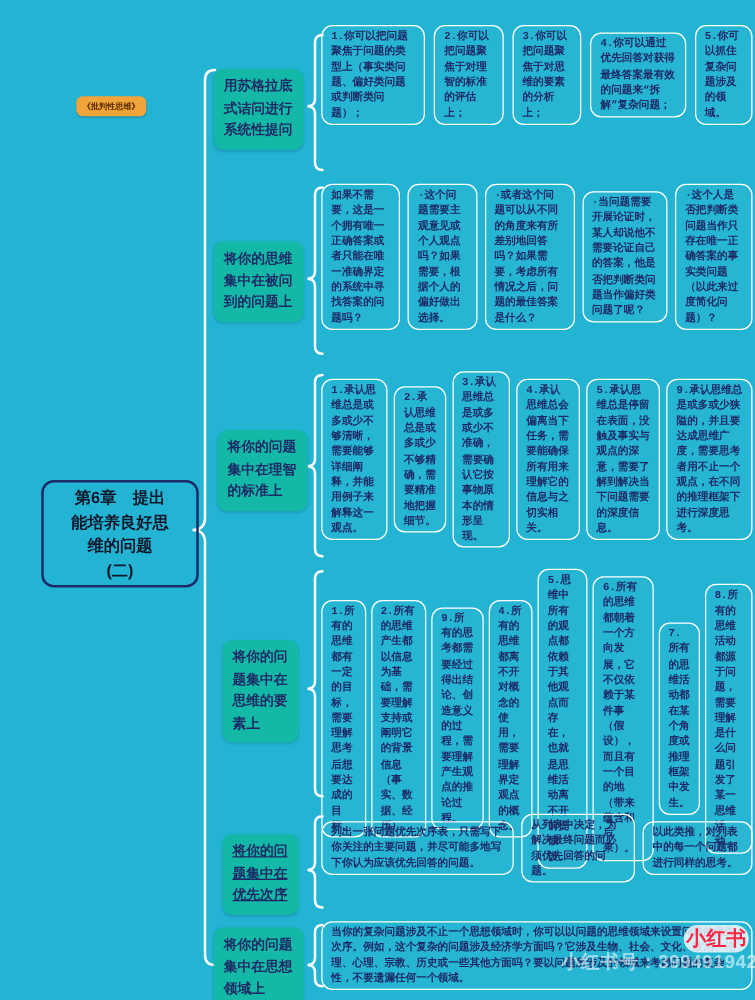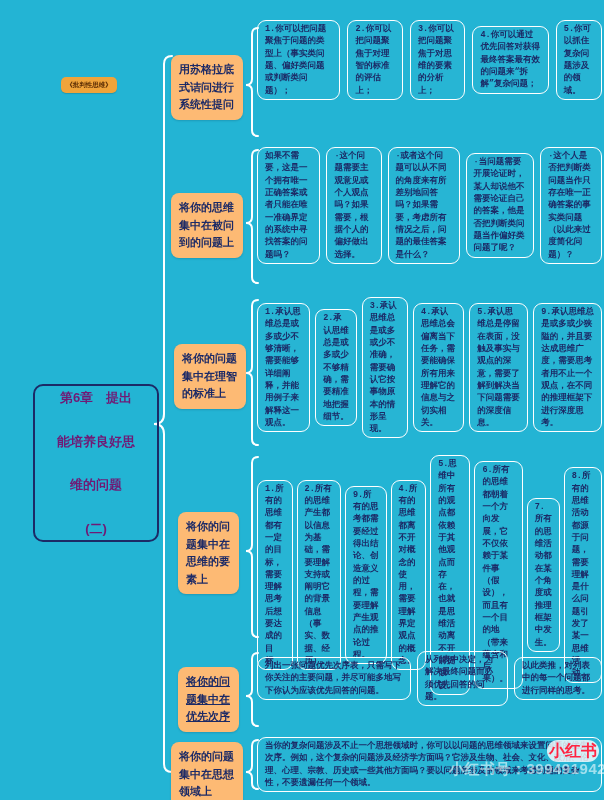--- a/index.html
+++ b/index.html
@@ -11,36 +11,36 @@
   }
   .canvas{position:relative;width:604px;height:800px;background:#23b4d4;}
   svg.braces{position:absolute;left:0;top:0;width:604px;height:800px;pointer-events:none;}
   svg.braces path{stroke:#ffffff;stroke-width:2;fill:none;stroke-linecap:round;}
 
   
   .root-node{
     position:absolute;left:33px;top:384px;width:118px;min-height:72px;
     border:2.5px solid #1c2a66;border-radius:10px;
     display:flex;flex-direction:column;justify-content:center;align-items:center;
-    color:#701a75;font-weight:bold;font-size:13px;line-height:1.5;
-    text-align:center;padding:2px;gap:24px;
+    color:#0f172a;font-weight:bold;font-size:13px;line-height:1.5;
+    text-align:center;padding:2px;
   }
 
   
   .book-tag{
     position:absolute;left:61px;top:77px;min-width:50px;height:16px;
     background:#f0a43a;border-radius:5px;
     display:flex;align-items:center;justify-content:center;
     color:#5a2c04;font-size:6.5px;font-weight:bold;padding:0 3px;
     box-shadow:0 1px 1px rgba(0,0,0,0.15);
   }
 
   
   .branch-node{
-    position:absolute;background:#fdba74;border-radius:8px;
+    position:absolute;background:#14b8a6;border-radius:8px;
     color:#1c2a66;font-weight:bold;font-size:11px;line-height:1.6;
     padding:6px 8px;word-break:break-all;
     box-shadow:0 1px 2px rgba(0,40,60,0.18);
   }
   .bw5{width:56px;}  
   .bw4{width:45px;}  
   .bn1{left:171px;top:55px;}
   .bn2{left:171px;top:193px;}
   .bn3{left:174px;top:344px;}
   .bn4{left:178px;top:512px;}

